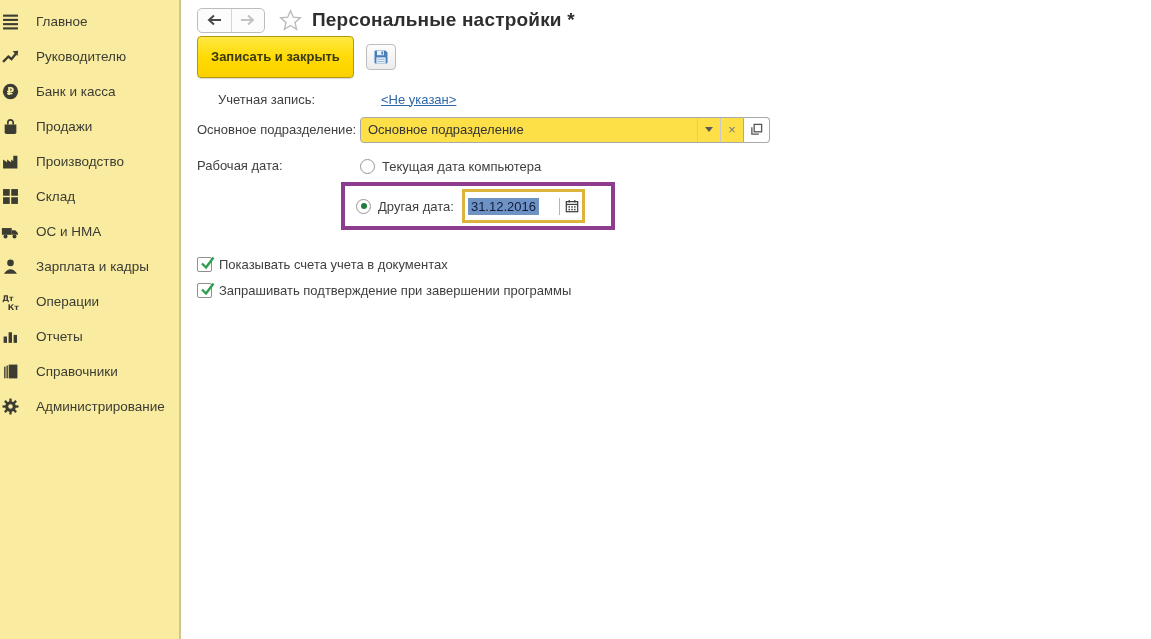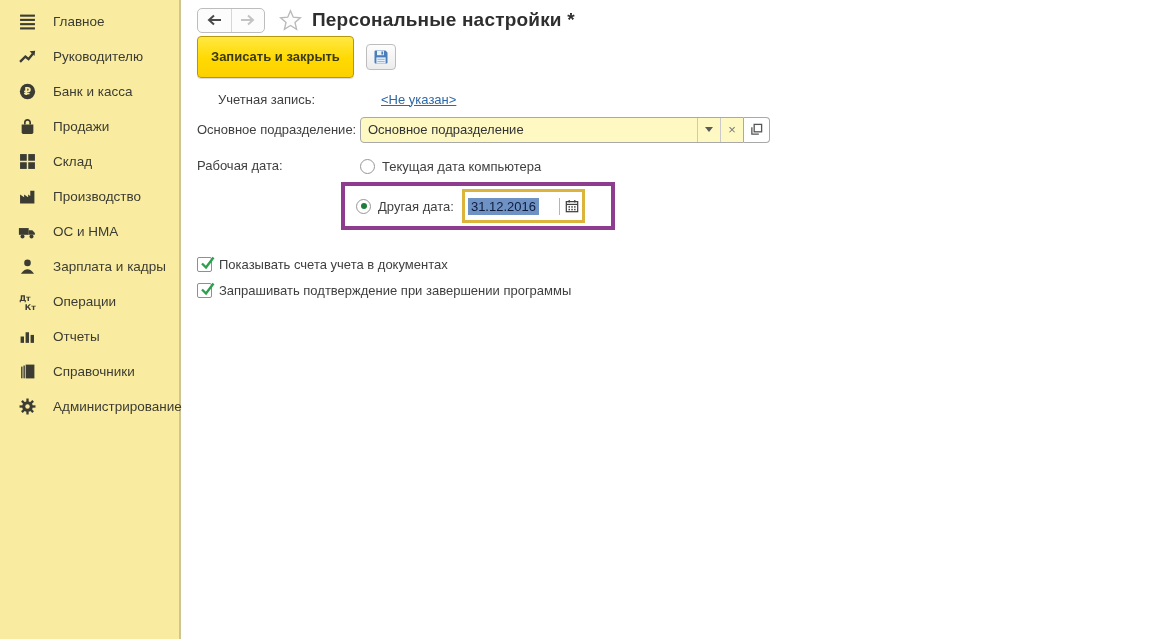--- a/index.html
+++ b/index.html
@@ -6,21 +6,21 @@
   html,body { width:1151px; height:639px; background:#fff; overflow:hidden;
     font-family:"Liberation Sans","DejaVu Sans",sans-serif; }
   body { position:relative; }
 
   
   .sidebar {
     position:absolute; left:0; top:0; width:181px; height:639px;
     background:#f9eca1; border-right:2px solid #cbc694; padding-top:4px;
   }
   .side-item {
-    display:flex; align-items:center; height:35px; padding-left:17px;
+    display:flex; align-items:center; height:35px; 
     cursor:pointer; color:#3c3c33; font-size:13.5px;
   }
   .side-item .ic { width:20px; height:20px; margin-right:16px; display:flex;
     align-items:center; justify-content:center; flex:0 0 20px; }
   .side-item svg { display:block; }
 
   
   .content { position:absolute; left:183px; top:0; width:968px; height:639px; background:#fff; }
 
   .nav-row { display:flex; align-items:center; margin:6px 0 0 14px; height:28px; }
@@ -51,21 +51,21 @@
   .frow { display:flex; align-items:center; }
   .flabel { width:163px; flex:0 0 163px; color:#3f3f3f; }
   .row-account { height:30px;margin-left:21px; }
   .row-dept { height:31px; }
   a.link { color:#2e68a6; text-decoration:underline; cursor:pointer; }
 
   
   .input-group { display:flex; align-items:stretch; height:26px; width:410px; }
   .ig-main {
     display:flex; flex:1; border:1px solid #a9a9a9; border-radius:4px 0 0 4px;
-    background:#fef9c3; overflow:hidden;justify-content:space-between;
+    background:#fde047; overflow:hidden;justify-content:space-between;
   }
   .ig-text { flex:1; padding:4px 7px; color:#333; white-space:nowrap; }
   .ig-btn { width:23px; display:flex; align-items:center; justify-content:center;
     border-left:1px solid #c9c9c9; cursor:pointer; color:#666; }
   .ig-open {
     width:26px; border:1px solid #a9a9a9; border-left:none; border-radius:0 4px 4px 0;
     display:flex; align-items:center; justify-content:center; background:#fff; cursor:pointer;
   }
   .caret { width:0; height:0; border-left:4px solid transparent; border-right:4px solid transparent;
     border-top:5px solid #5a5a5a; }
@@ -149,37 +149,37 @@
           <path d="M2.5 6 h11 v7.5 a1.5 1.5 0 0 1 -1.5 1.5 h-8 a1.5 1.5 0 0 1 -1.5 -1.5 Z" fill="#3c3c33"></path>
           <path d="M5.5 6 V4.2 a2.5 2.5 0 0 1 5 0 V6" stroke="#3c3c33" stroke-width="1.6" fill="none"></path>
         </svg>
     </span>
     <span>Продажи</span>
   </div>
 
 
   <div class="side-item">
     <span class="ic">
+      <svg width="17" height="17" viewBox="0 0 16 16">
+          <path d="M1 14.5 V6 l3.8 2.8 V6 l3.8 2.8 V6 l2 1.5 V2.5 h3.9 V14.5 Z" fill="#3c3c33"></path>
+        </svg>
+    </span>
+    <span>Производство</span>
+  </div>
+
+  <div class="side-item">
+    <span class="ic">
       <svg width="17" height="17" viewBox="0 0 16 16" fill="#3c3c33">
           <rect x="1" y="1" width="6.3" height="6.3"></rect>
           <rect x="8.7" y="1" width="6.3" height="6.3"></rect>
           <rect x="1" y="8.7" width="6.3" height="6.3"></rect>
           <rect x="8.7" y="8.7" width="6.3" height="6.3"></rect>
         </svg>
     </span>
     <span>Склад</span>
-  </div>
-
-  <div class="side-item">
-    <span class="ic">
-      <svg width="17" height="17" viewBox="0 0 16 16">
-          <path d="M1 14.5 V6 l3.8 2.8 V6 l3.8 2.8 V6 l2 1.5 V2.5 h3.9 V14.5 Z" fill="#3c3c33"></path>
-        </svg>
-    </span>
-    <span>Производство</span>
   </div>
 
   <div class="side-item">
     <span class="ic">
       <svg width="18" height="18" viewBox="0 0 16 16">
           <rect x="0.8" y="4.5" width="8.7" height="6" fill="#3c3c33"></rect>
           <path d="M9.5 6.5 h3.2 l2.3 2.3 v1.7 h-5.5 Z" fill="#3c3c33"></path>
           <circle cx="4" cy="12" r="1.8" fill="#3c3c33"></circle>
           <circle cx="12" cy="12" r="1.8" fill="#3c3c33"></circle>
         </svg>

